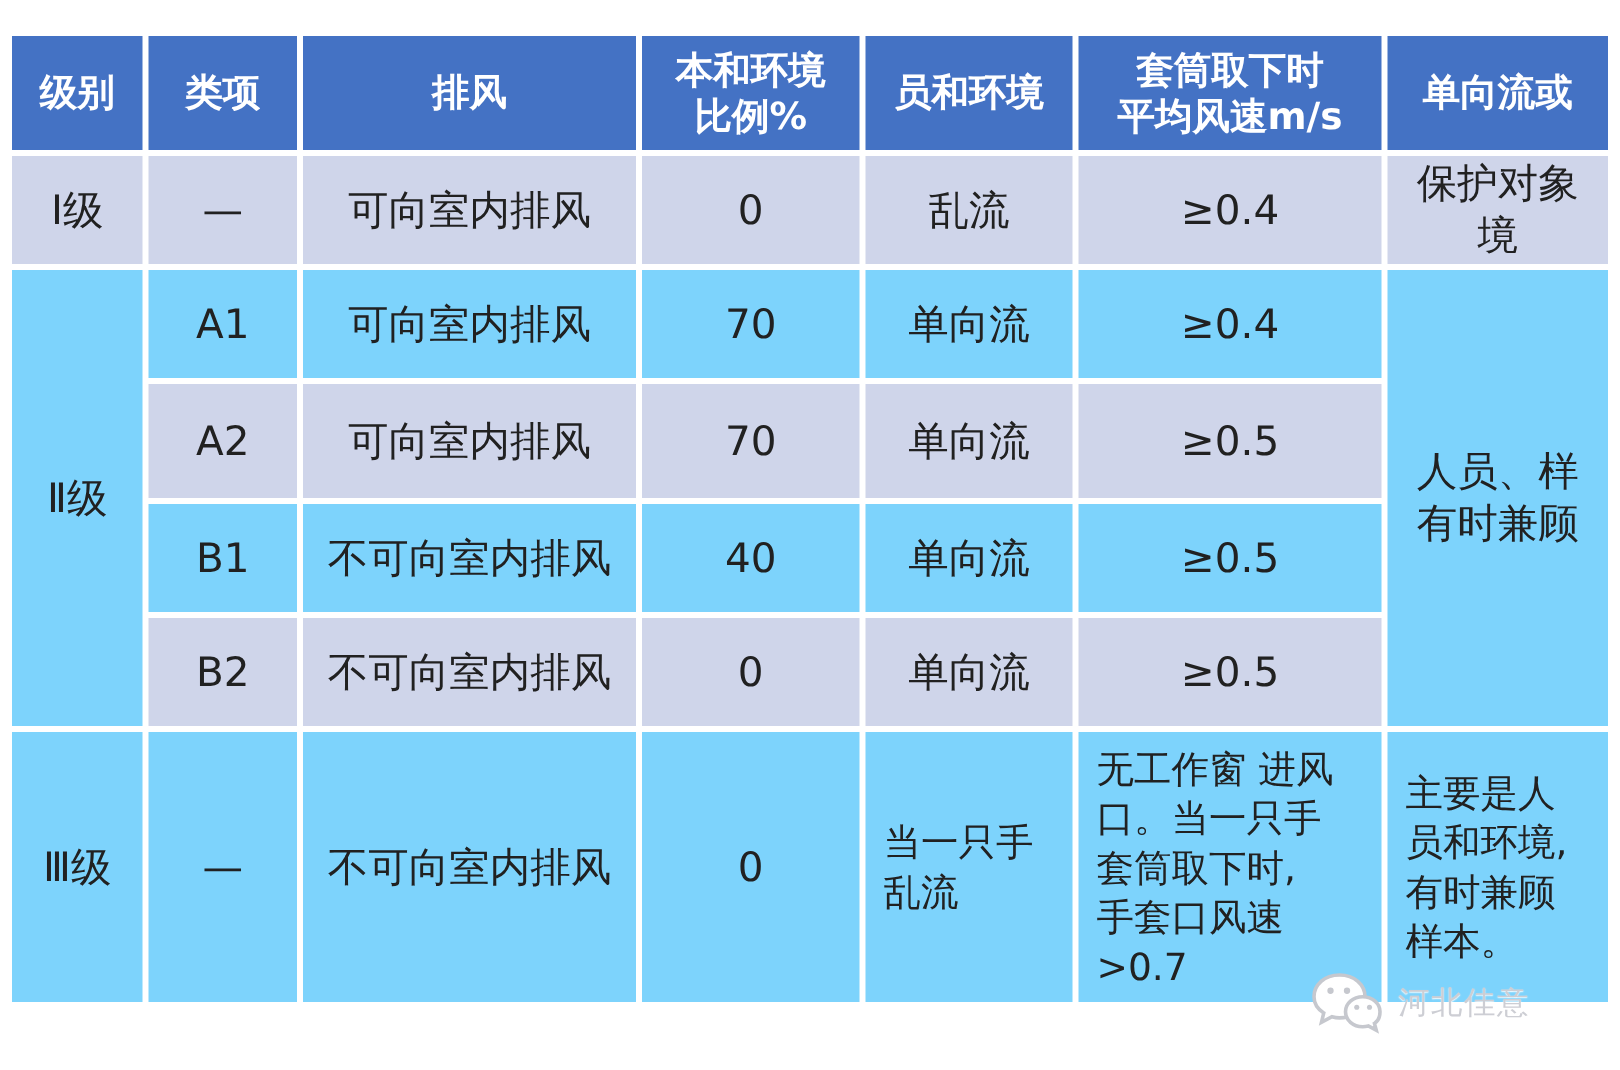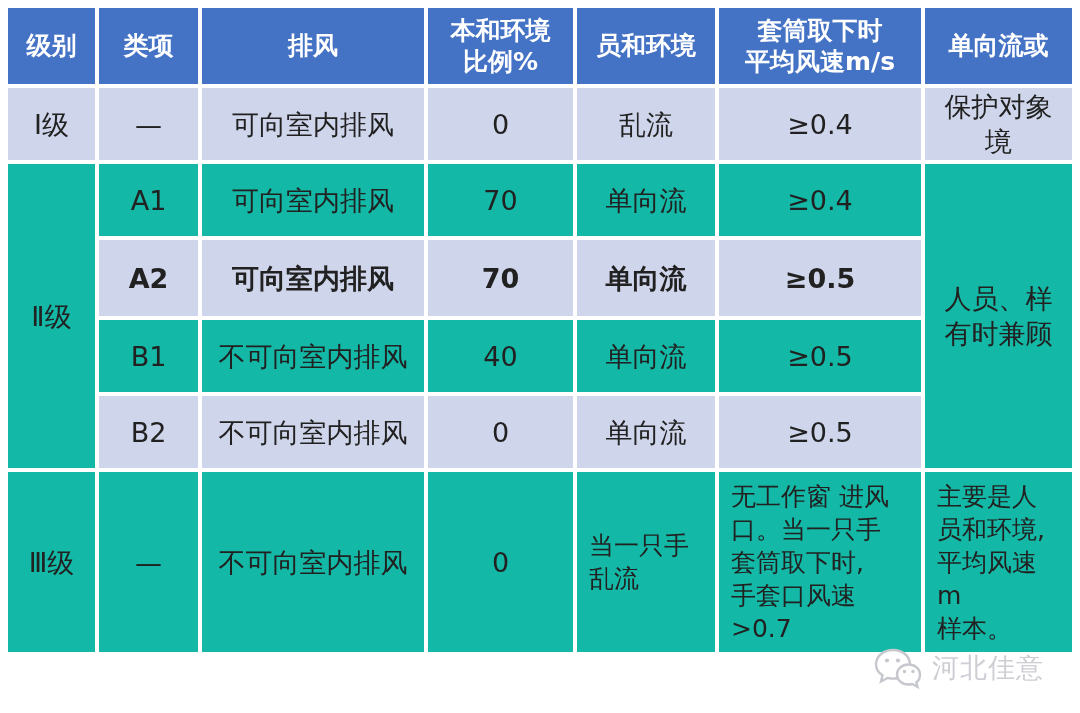--- a/index.html
+++ b/index.html
@@ -1,48 +1,48 @@
 <!DOCTYPE html>
 <html><head>
 <meta charset="utf-8">
 <style>
   html,body{margin:0;padding:0;}
   body{
     width:1080px;height:713px;background:#ffffff;position:relative;overflow:hidden;
     font-family:"DejaVu Sans","Liberation Sans",sans-serif;
   }
   table.class-table{
-    position:absolute;left:4px;top:4px;width:1072px;
+    position:absolute;left:4px;top:20px;width:1072px;
     border-collapse:separate;border-spacing:4px;table-layout:fixed;
   }
   th,td{
     text-align:center;vertical-align:middle;
     white-space:pre-line;overflow:hidden;
   }
   th{
     background:#4472C4;color:#ffffff;
     font-size:25px;font-weight:bold;line-height:1.25;
     height:74px;
   }
   td{
     color:#212121;font-size:27px;line-height:1.3;
   }
   td.dark{background:#CFD5EA;}
-  td.light{background:#14b8a6;}
+  td.light{background:#7dd3fc;}
   tr.r-body td{height:70px;}
-  tr.r-a2 td{height:74px;font-weight:bold;}
+  tr.r-a2 td{height:74px;}
   tr.r-iii td{height:178px;}
   td.left{text-align:left;padding:0 12px;font-size:25px;line-height:1.32;}
   
   .watermark{
     position:absolute;left:872px;top:642px;width:200px;height:52px;
     display:flex;align-items:center;gap:8px;z-index:5;
   }
   .wm-text{
-    color:#cdced4;font-size:27px;letter-spacing:1px;white-space:nowrap;
+    color:#cdced4;font-size:21px;letter-spacing:1px;white-space:nowrap;
     text-shadow:0 1px 1px #ffffff;
   }
 </style>
 </head>
 <body>
 
 <table class="class-table">
   <colgroup>
     <col style="width:87px">
       <col style="width:99px">
@@ -112,21 +112,21 @@
     <td class="light">0</td>
     <td class="light left">当一只手
 乱流</td>
     <td class="light left">无工作窗 进风
 口。当一只手
 套筒取下时,
 手套口风速
 &gt;0.7</td>
     <td class="light left">主要是人
 员和环境,
-平均风速m
+有时兼顾
 样本。</td>
   </tr>
 </tbody>
   </table>
 
 <div class="watermark">
   <span style="display:inline-block;line-height:0;">
     <svg width="52" height="48" viewBox="0 0 52 48">
       <g fill="#ffffff" stroke="#c6c8ce" stroke-width="2.4">
         <path d="M21 6 C11 6 4 12.5 4 20.5 C4 25 6.5 28.8 10.5 31.3 L9 37.5 L16 33.8 C17.6 34.3 19.3 34.6 21 34.6 C31 34.6 38 28.3 38 20.5 C38 12.5 31 6 21 6 Z"></path>

